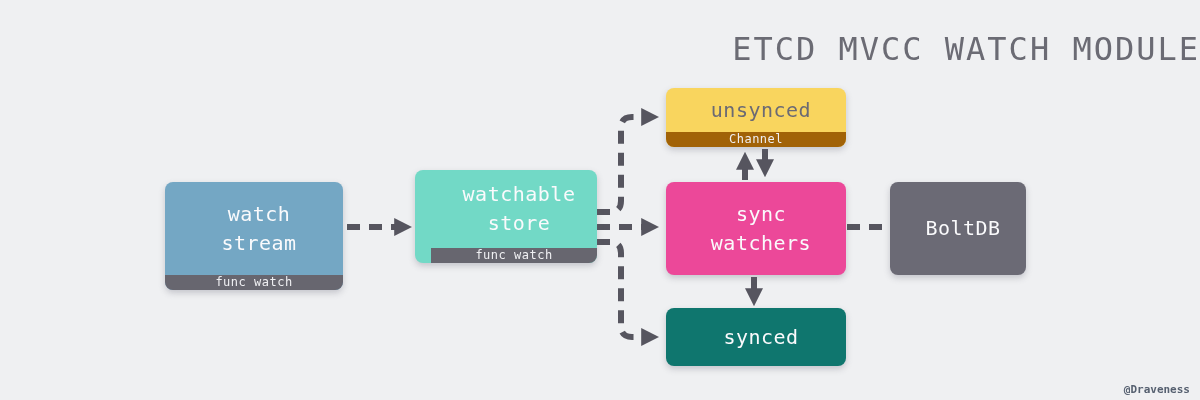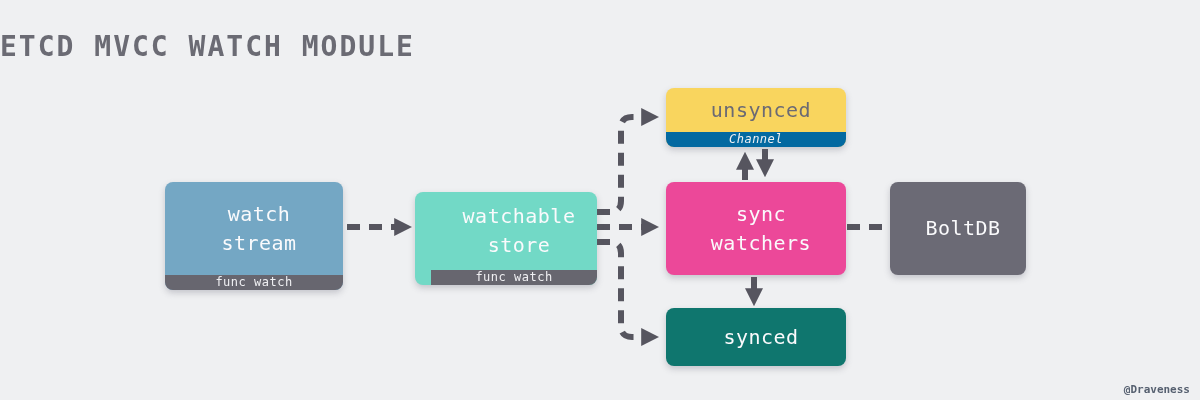--- a/index.html
+++ b/index.html
@@ -11,23 +11,23 @@
     width: 1200px;
     height: 400px;
     background: #eff0f2;
   }
 
   .diagram-title {
     position: absolute;
     top: 30px;
     left: 0;
     width: 100%;
-    text-align: left;
-    font-size: 28px;
-    font-weight: bold;
+    text-align: right;
+    font-size: 32px;
+    font-weight: normal;
     letter-spacing: 2px;
     color: #6b6b74;
   }
 
   .arrows-layer {
     position: absolute;
     top: 0; left: 0;
     width: 1200px; height: 400px;
     pointer-events: none;
   }
@@ -99,29 +99,29 @@
       <path d="M847,227 L904,227" marker-end="url(#ah)"></path>
     </g>
   </svg>
 
   <div class="node" style="left: 165px; top: 182px; width: 178px; height: 108px; background: rgb(116, 167, 196);">
     <div class="node-body">watch
 stream</div>
     <div class="node-footer" style="background: rgb(103, 102, 111);">func watch</div>
   </div>
 
-  <div class="node" style="left: 415px; top: 192px; width: 182px; height: 93px; background: rgb(114, 217, 198); padding-left: 16px;">
+  <div class="node" style="left: 415px; top: 170px; width: 182px; height: 93px; background: rgb(114, 217, 198); padding-left: 16px;">
     <div class="node-body">watchable
 store</div>
     <div class="node-footer" style="background: rgb(103, 102, 111);">func watch</div>
   </div>
 
   <div class="node node--unsynced" style="left: 666px; top: 88px; width: 180px; height: 59px; background: rgb(249, 213, 94);">
     <div class="node-body">unsynced</div>
-    <div class="node-footer" style="background: #0369a1; font-style: italic;">Channel</div>
+    <div class="node-footer" style="background: #a16207;">Channel</div>
   </div>
 
   <div class="node" style="left: 666px; top: 182px; width: 180px; height: 93px; background: #ec4899;">
     <div class="node-body">sync
 watchers</div>
   </div>
 
   <div class="node" style="left: 666px; top: 308px; width: 180px; height: 58px; background: #0f766e;">
     <div class="node-body">synced</div>
   </div>

